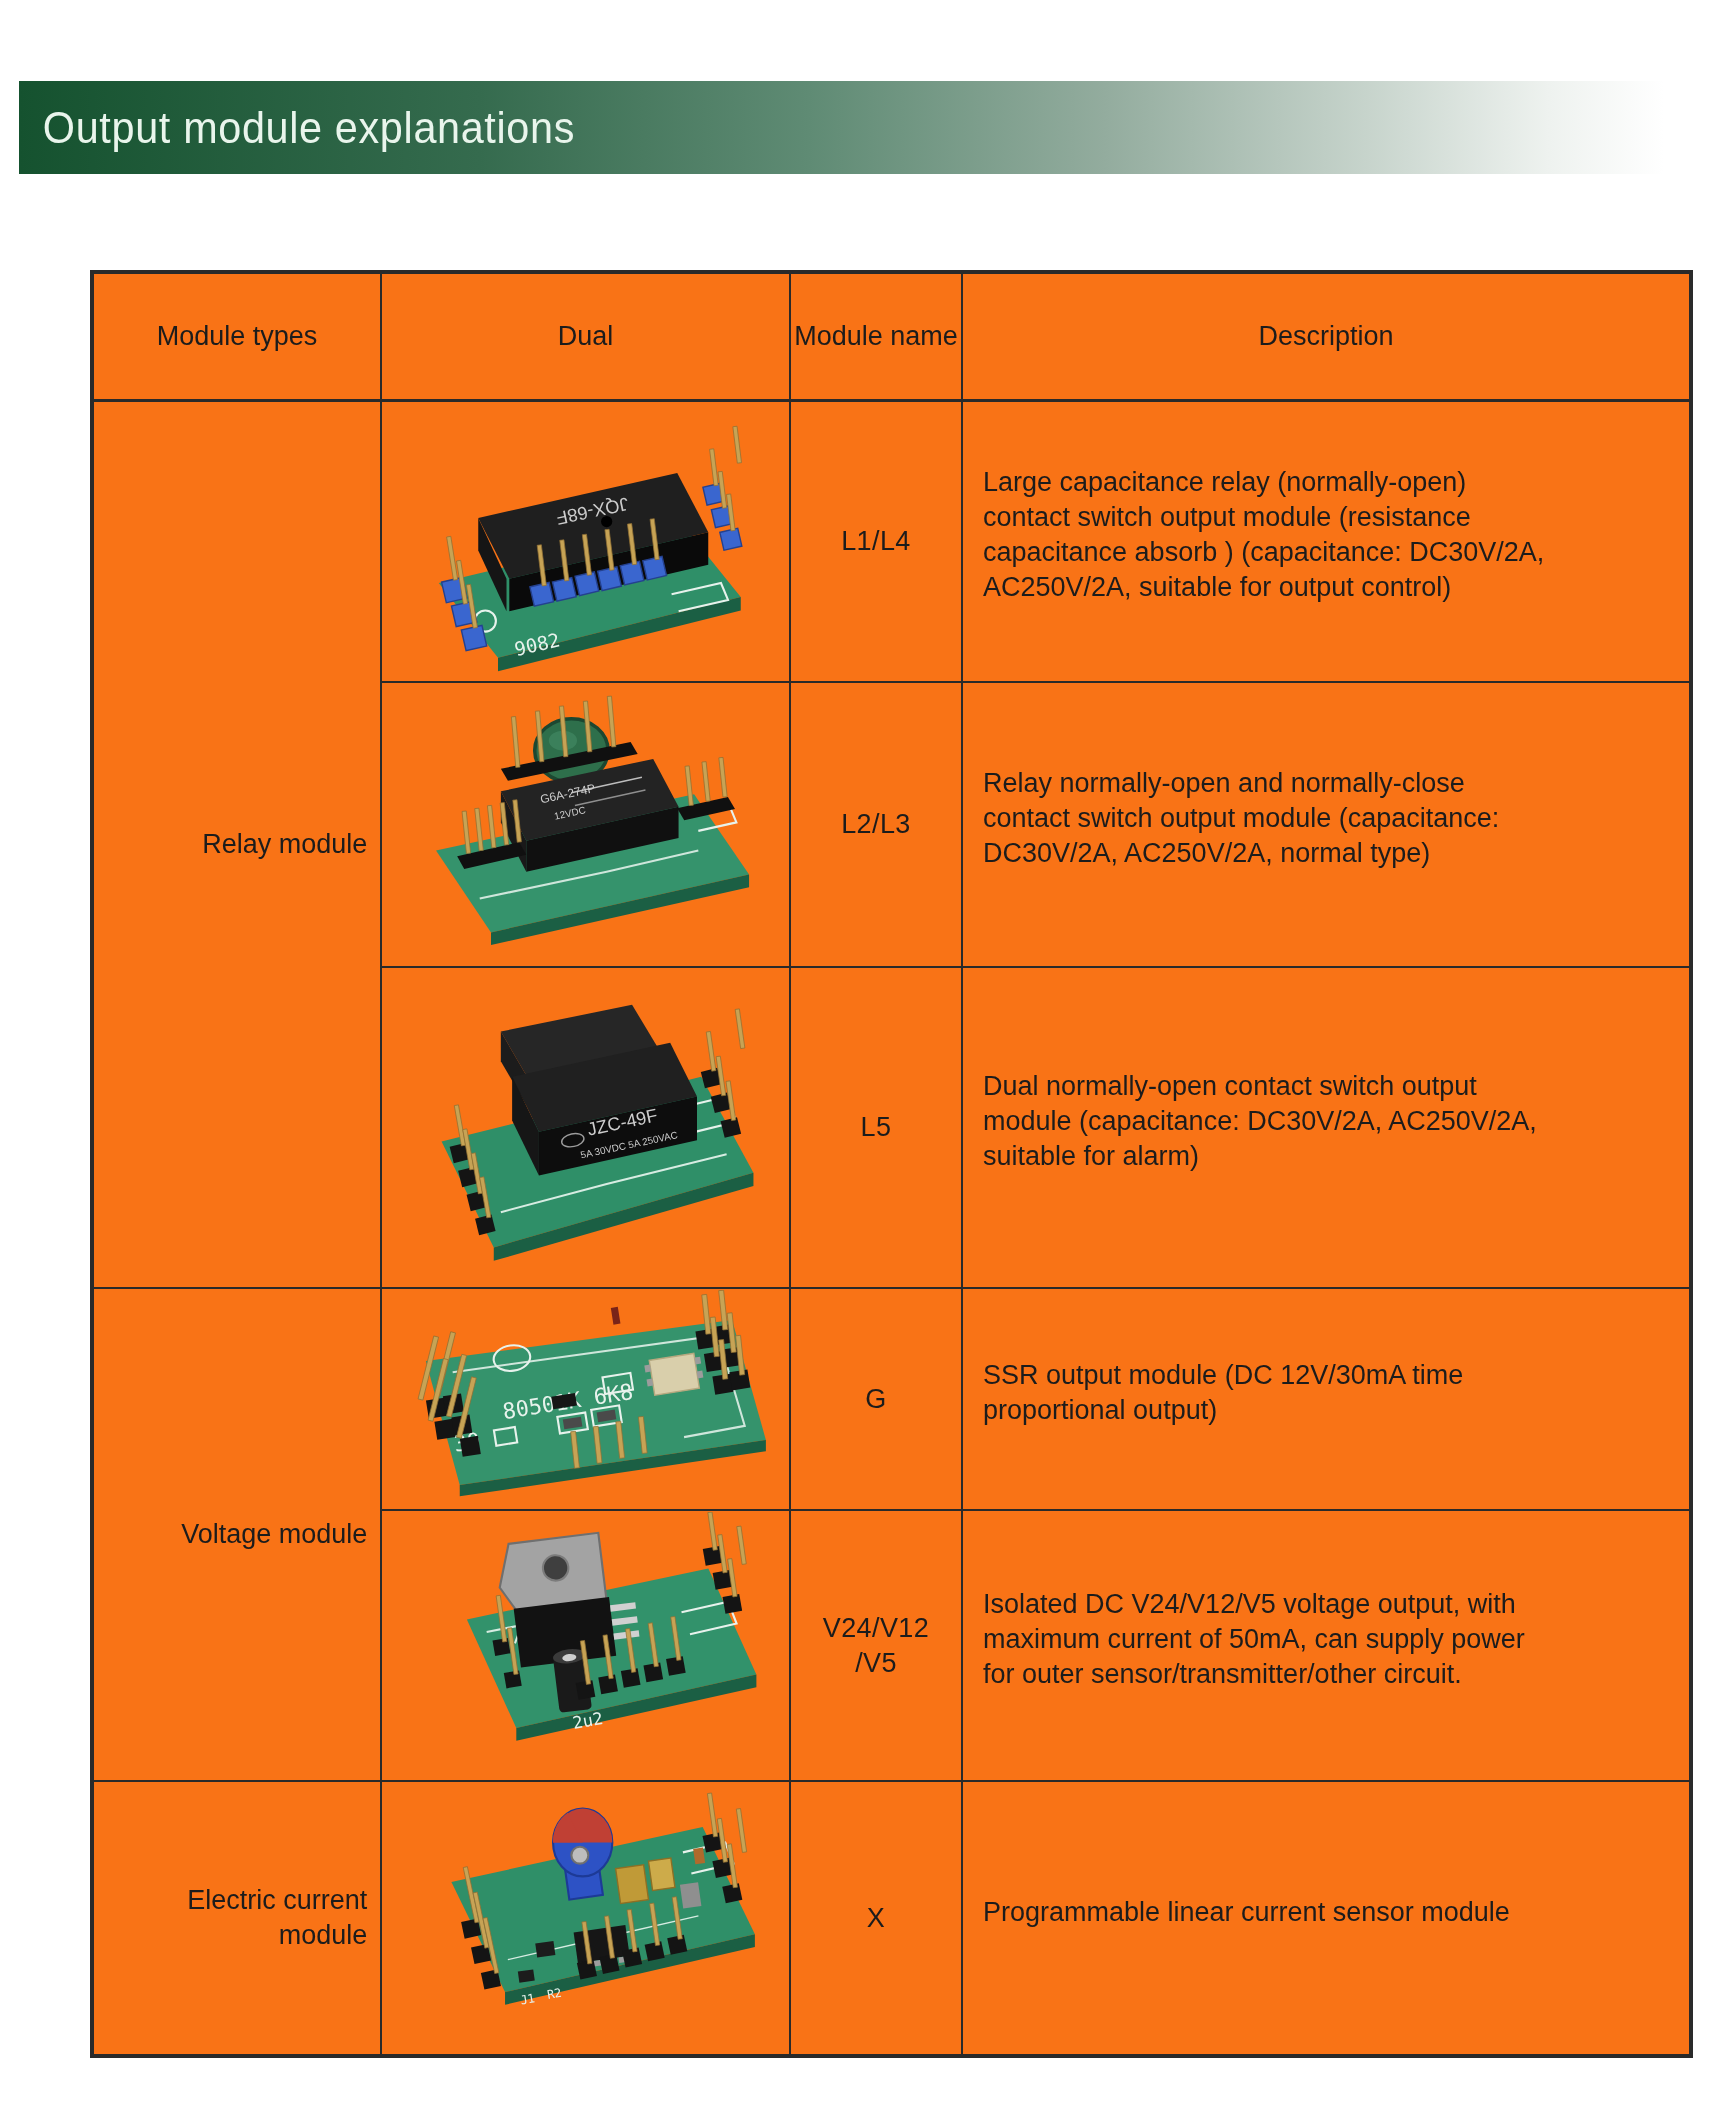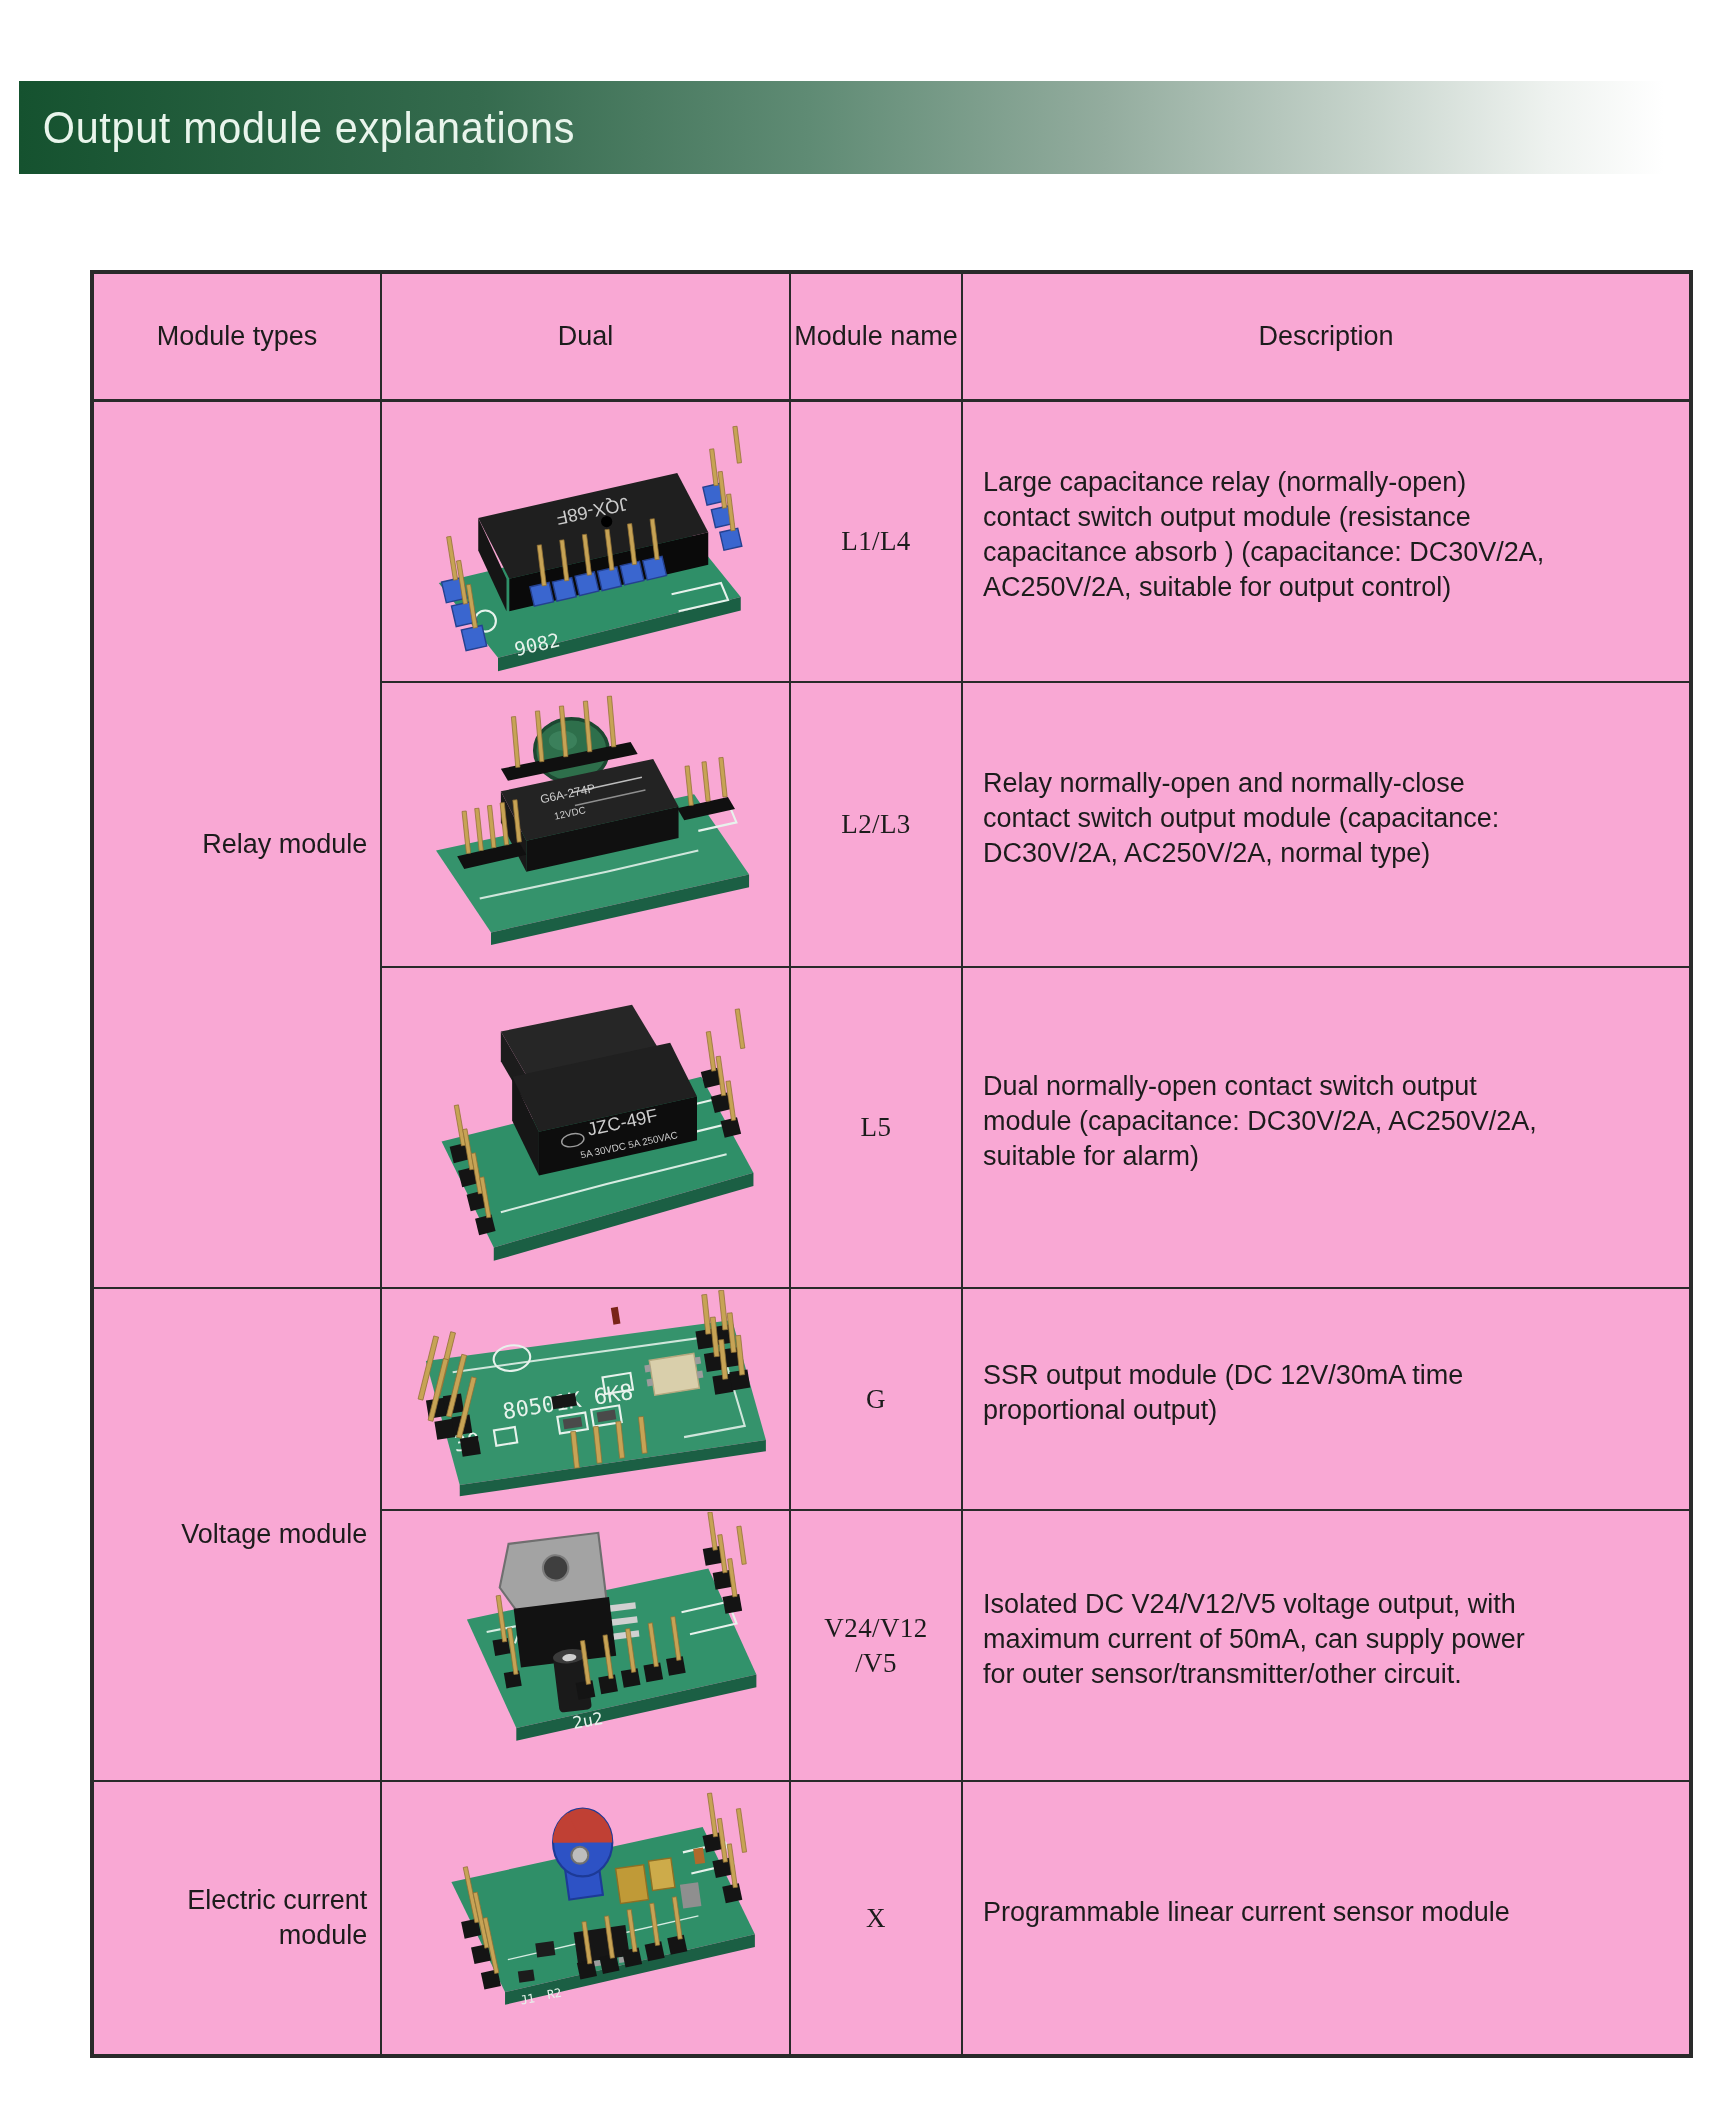--- a/index.html
+++ b/index.html
@@ -17,33 +17,33 @@
     color:#e9f5ec;font-size:44px;letter-spacing:0.7px;font-weight:400;
     padding-left:25.4px;transform:scaleX(.94);transform-origin:left center;white-space:nowrap;
   }
   
   table.module-table{
     position:absolute;left:90px;top:270px;width:1598px;
     border-collapse:collapse;table-layout:fixed;
     border:4.2px solid #2a2a2a;
   }
   .module-table td,.module-table th{
-    border:2.1px solid #2a2a2a;vertical-align:middle;background:#f9a8d4;
+    border:2.1px solid #2a2a2a;vertical-align:middle;background:#f97316;
   }
   .module-table th{font-weight:400;font-size:27px;text-align:center;line-height:35px;}
   tr.h-head{height:128px;}
   tr.h-r1{height:282px;}
   tr.h-r2{height:285px;}
   tr.h-r3{height:321px;}
   tr.h-r4{height:222px;}
   tr.h-r5{height:271px;}
   tr.h-r6{height:275px;}
   tr.h-head th{border-bottom-width:3.5px;}
   .type-cell{font-size:27px;text-align:right;line-height:35px;padding:0 12.7px;}
-  .name-cell{font-size:27px;text-align:center;line-height:35px;white-space:pre-line;letter-spacing:0.4px;font-family:Liberation Serif, serif;}
+  .name-cell{font-size:27px;text-align:center;line-height:35px;white-space:pre-line;letter-spacing:0.4px;}
   .desc-cell{
     font-size:27px;line-height:35px;text-align:left;
     padding:7px 28px 19px 20px;white-space:pre-line;
   }
   .photo-cell{text-align:center;padding:0;}
   .photo-cell svg{vertical-align:middle;}
   .silk{fill:#e7f2ec;font-family:"DejaVu Sans Mono","Liberation Mono",monospace;}
   .relaytxt{fill:#cccccc;font-family:"Liberation Sans",sans-serif;}
 </style>
 </head>

